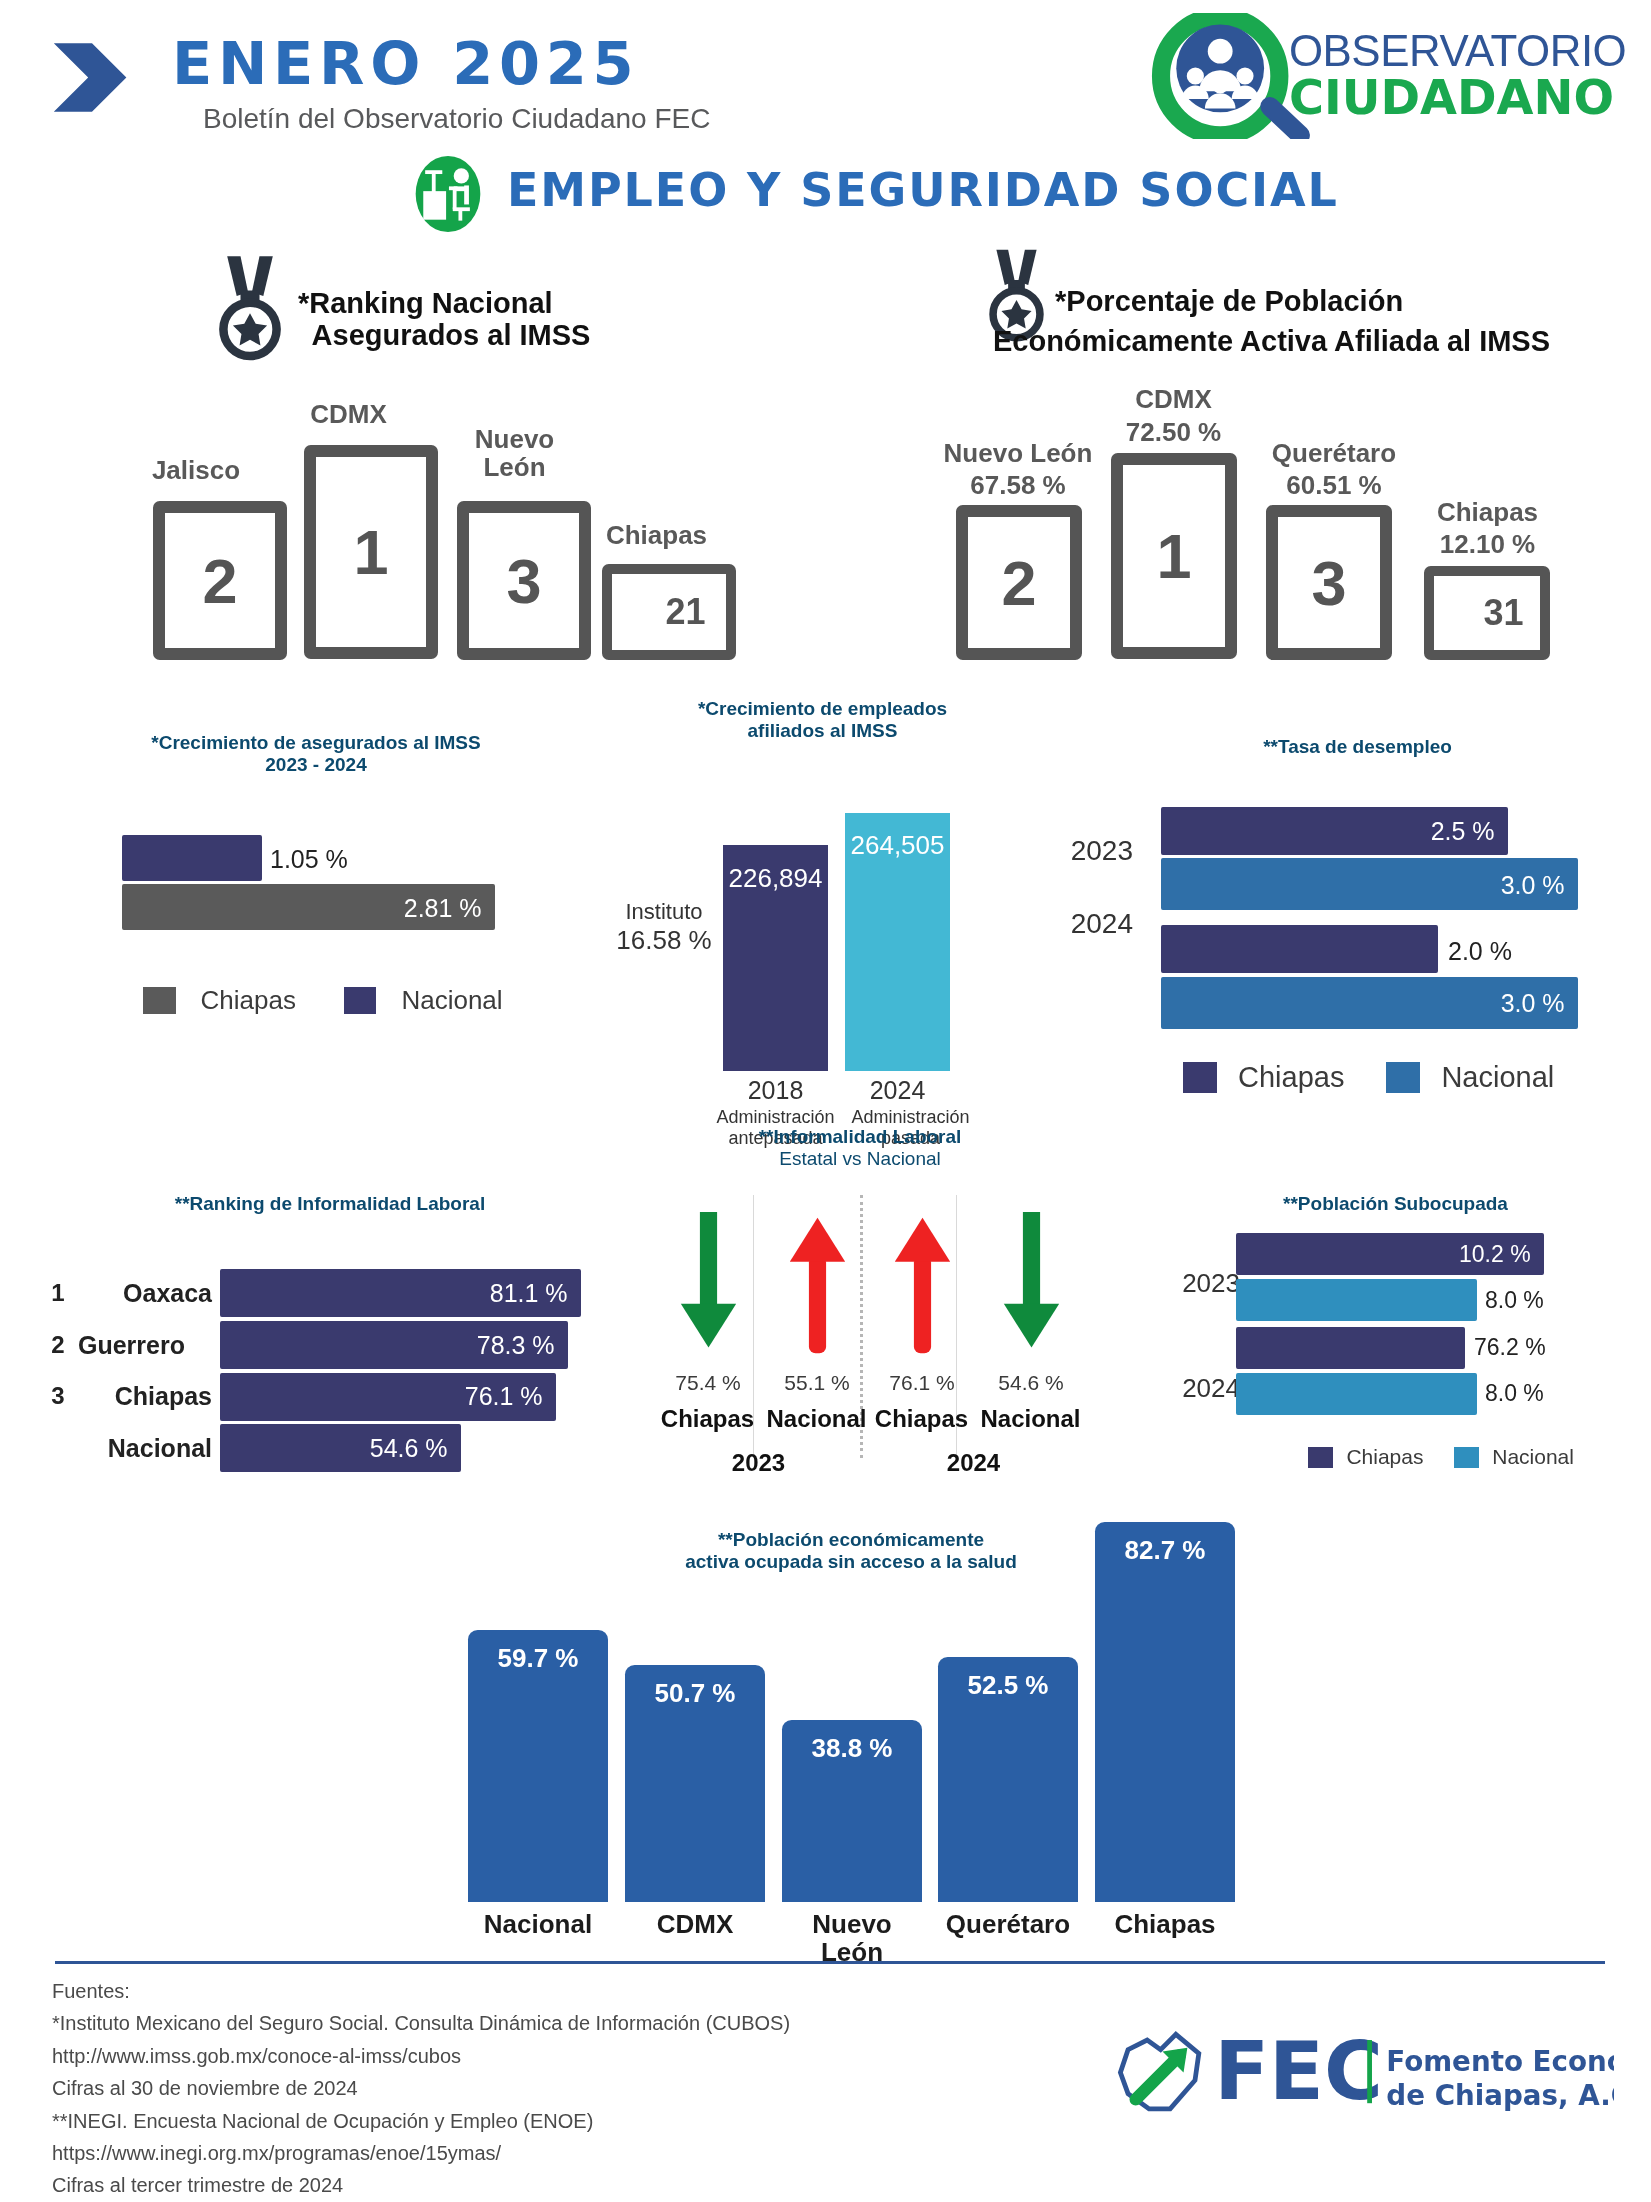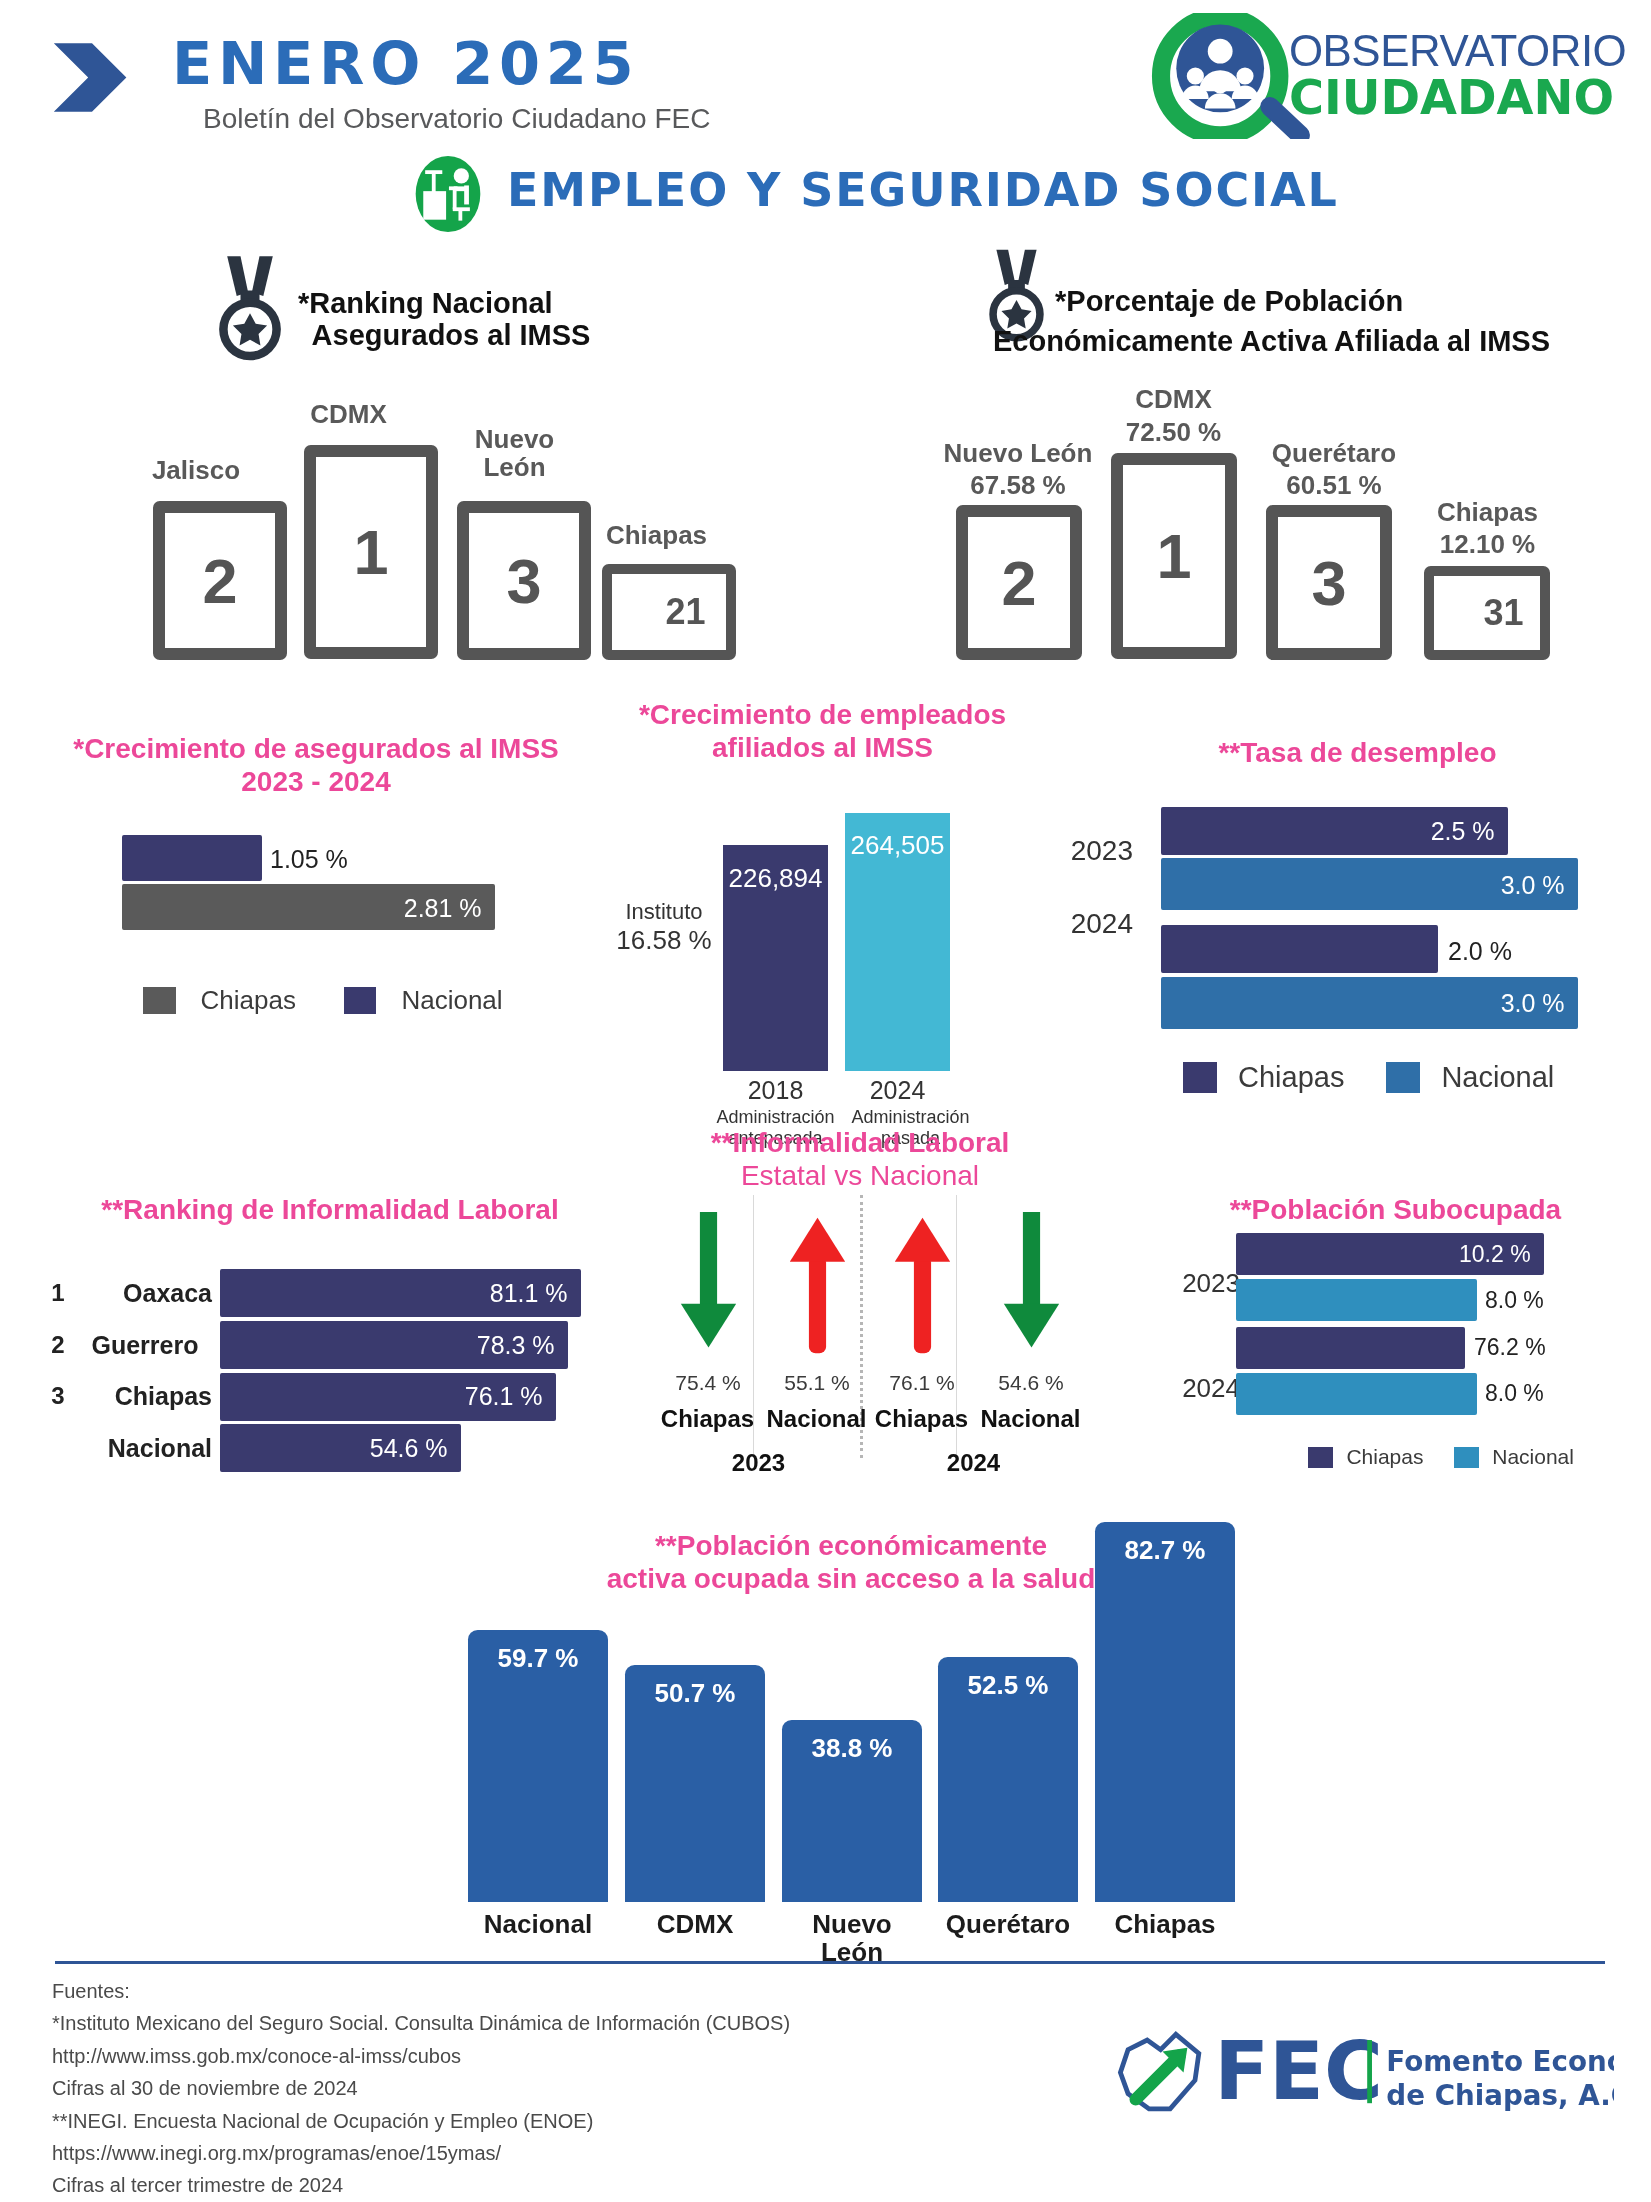--- a/index.html
+++ b/index.html
@@ -41,21 +41,21 @@
     border: 12.4px solid #555555; background: #ffffff;
     border-radius: 6.7px;
     display: flex; align-items: center; justify-content: center;
     font-size: 63px; font-weight: 700; color: #555555;
     font-family: "Liberation Sans", sans-serif;
   }
   .podium-box.small { font-size: 36px; border-width: 10.5px; padding-left: 33px; }
   .medal-title { font-size: 29px; font-weight: 800; color: #111; line-height: 1.12; }
 
   
-  .chart-title { font-size: 28px; font-weight: 800; color: #ec4899; text-align: center; line-height: 1.18; }
+  .chart-title { font-size: 19px; font-weight: 800; color: #0c4a6e; text-align: center; line-height: 1.18; }
   .chart-title.sub { font-weight: 400; }
 
   
   .hbar { border-radius: 1.9px; }
   .hbar-label-in { color: #ffffff; font-size: 25px; text-align: right; padding-right: 13.4px; line-height: 1; }
   .hbar-label-out { color: #222222; font-size: 25px; line-height: 1; }
   .legend-sw { width: 32.5px; height: 27px; display: inline-block; }
   .legend-txt { font-size: 26px; color: #3b3b3b; }
 
   .vtxt { font-size: 25px; color: #333; }
@@ -243,21 +243,21 @@
 </div>
 
 <div class="abs chart-title" style="left:29px; top:1193px; width:602px;">**Ranking de Informalidad Laboral</div>
 
 <div class="abs" style="left:40px; top:1279px; width:36px; text-align:center; font-size:24px; font-weight:700; color:#222;">1</div>
 <div class="abs" style="left:78px; top:1279px; width:134px; text-align:right; font-size:25px; font-weight:700; color:#222;">Oaxaca</div>
 <div class="abs hbar" style="left:220px; top:1269px; width:361px; height:48px; background:#3a3a6e;"></div>
 <div class="abs hbar-label-in" style="left:220px; top:1281px; width:361px;">81.1 %</div>
 
 <div class="abs" style="left:40px; top:1331px; width:36px; text-align:center; font-size:24px; font-weight:700; color:#222;">2</div>
-<div class="abs" style="left:78px; top:1331px; width:134px; text-align:center; font-size:25px; font-weight:700; color:#222;">Guerrero</div>
+<div class="abs" style="left:78px; top:1331px; width:134px; text-align:left; font-size:25px; font-weight:700; color:#222;">Guerrero</div>
 <div class="abs hbar" style="left:220px; top:1321px; width:348px; height:48px; background:#3a3a6e;"></div>
 <div class="abs hbar-label-in" style="left:220px; top:1333px; width:348px;">78.3 %</div>
 
 <div class="abs" style="left:40px; top:1382px; width:36px; text-align:center; font-size:24px; font-weight:700; color:#222;">3</div>
 <div class="abs" style="left:78px; top:1382px; width:134px; text-align:right; font-size:25px; font-weight:700; color:#222;">Chiapas</div>
 <div class="abs hbar" style="left:220px; top:1373px; width:336px; height:48px; background:#3a3a6e;"></div>
 <div class="abs hbar-label-in" style="left:220px; top:1384px; width:336px;">76.1 %</div>
 
 <div class="abs" style="left:78px; top:1434px; width:134px; text-align:right; font-size:25px; font-weight:700; color:#222;">Nacional</div>
 <div class="abs hbar" style="left:220px; top:1424px; width:241px; height:48px; background:#3a3a6e;"></div>

